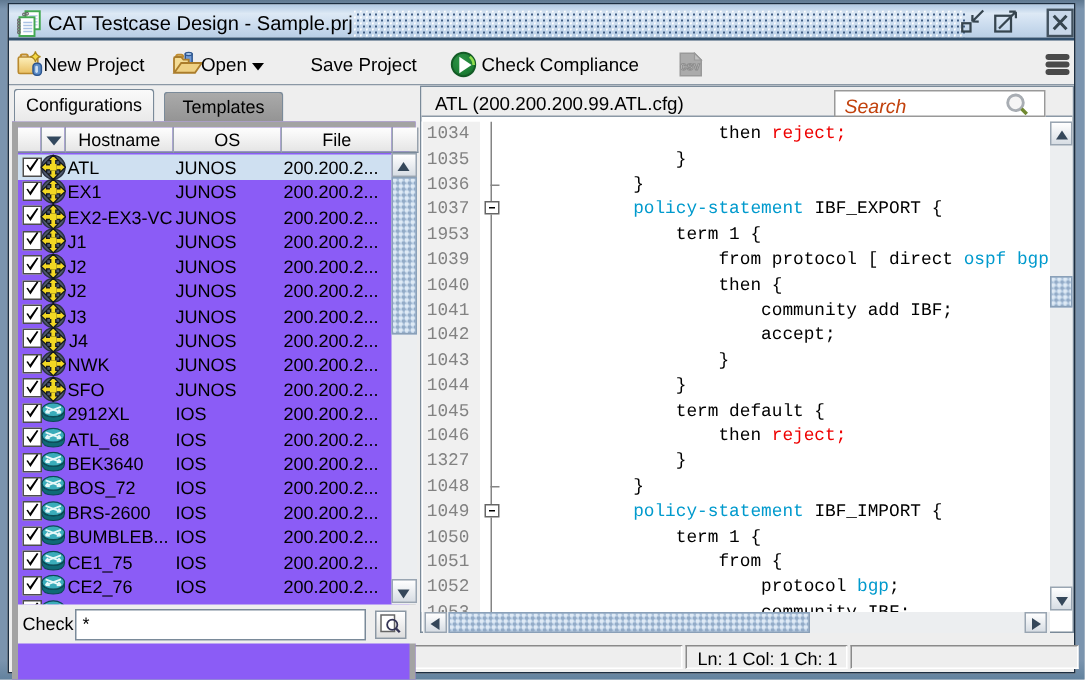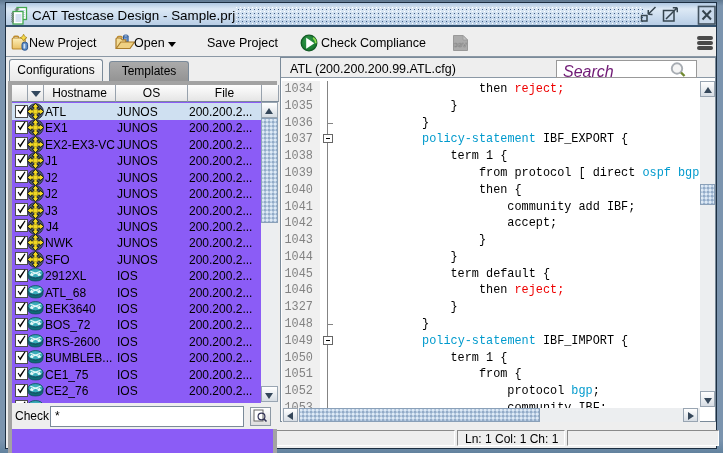--- a/index.html
+++ b/index.html
@@ -533,36 +533,36 @@
           <circle cx="8.5" cy="7.5" r="3.4" fill="none" stroke="#335" stroke-width="1.2"></circle>
           <line x1="11" y1="10" x2="13.5" y2="12.5" stroke="#335" stroke-width="1.6"></line>
         </svg>
       </div>
     </div>
 
     <div id="rpane" style="position:absolute;left:274px;top:0;width:436px;height:365px;border:1px solid #7a8a99;background:#fff">
       <div style="position:absolute;left:0;top:0;width:434px;height:20px;background:#eee;border-bottom:1px solid #8b98a5">
         <div style="position:absolute;left:9px;top:4px;font-size:12.5px">ATL (200.200.200.99.ATL.cfg)</div>
         <div style="position:absolute;left:275px;top:2px;width:141px;height:18px;background:#fff;border:1px solid #999">
-          <span style="position:absolute;left:6px;top:2px;font-size:16px;font-style:italic;color:#701a75">Search</span>
+          <span style="position:absolute;left:6px;top:2px;font-size:13px;font-style:italic;color:#c2410c">Search</span>
           <svg width="19" height="18" viewBox="0 0 19 18" style="position:absolute;right:8px;top:0px">
             <circle cx="8" cy="7.5" r="5.2" fill="#f5f5f5" stroke="#a8adb3" stroke-width="1.9"></circle>
             <line x1="12" y1="11.5" x2="15.5" y2="15" stroke="#70882f" stroke-width="2.4"></line>
           </svg>
         </div>
       </div>
       <div id="editor" style="position:absolute;left:0;top:23px;width:419px;height:327px;background:#fff;overflow:hidden">
         <div style="position:absolute;left:1px;top:0;width:38px;height:327px;background:#f0f0f0"></div>
         <div style="position:absolute;left:46px;top:0;width:1px;height:327px;background:#848484"></div>
         <div id="gutter">
             <div class="num" style="left:3.5px;top:0px">1034</div>
             <div class="num" style="left:3.5px;top:16.79px">1035</div>
             <div class="num" style="left:3.5px;top:33.58px">1036</div>
             <div class="num" style="left:3.5px;top:50.37px">1037</div>
-            <div class="num" style="left:3.5px;top:67.16px">1038</div>
+            <div class="num" style="left:3.5px;top:67.16px">1953</div>
             <div class="num" style="left:3.5px;top:83.94999999999999px">1039</div>
             <div class="num" style="left:3.5px;top:100.74px">1040</div>
             <div class="num" style="left:3.5px;top:117.53px">1041</div>
             <div class="num" style="left:3.5px;top:134.32px">1042</div>
             <div class="num" style="left:3.5px;top:151.10999999999999px">1043</div>
             <div class="num" style="left:3.5px;top:167.89999999999998px">1044</div>
             <div class="num" style="left:3.5px;top:184.69px">1045</div>
             <div class="num" style="left:3.5px;top:201.48px">1046</div>
             <div class="num" style="left:3.5px;top:218.26999999999998px">1327</div>
             <div class="num" style="left:3.5px;top:235.06px">1048</div>

